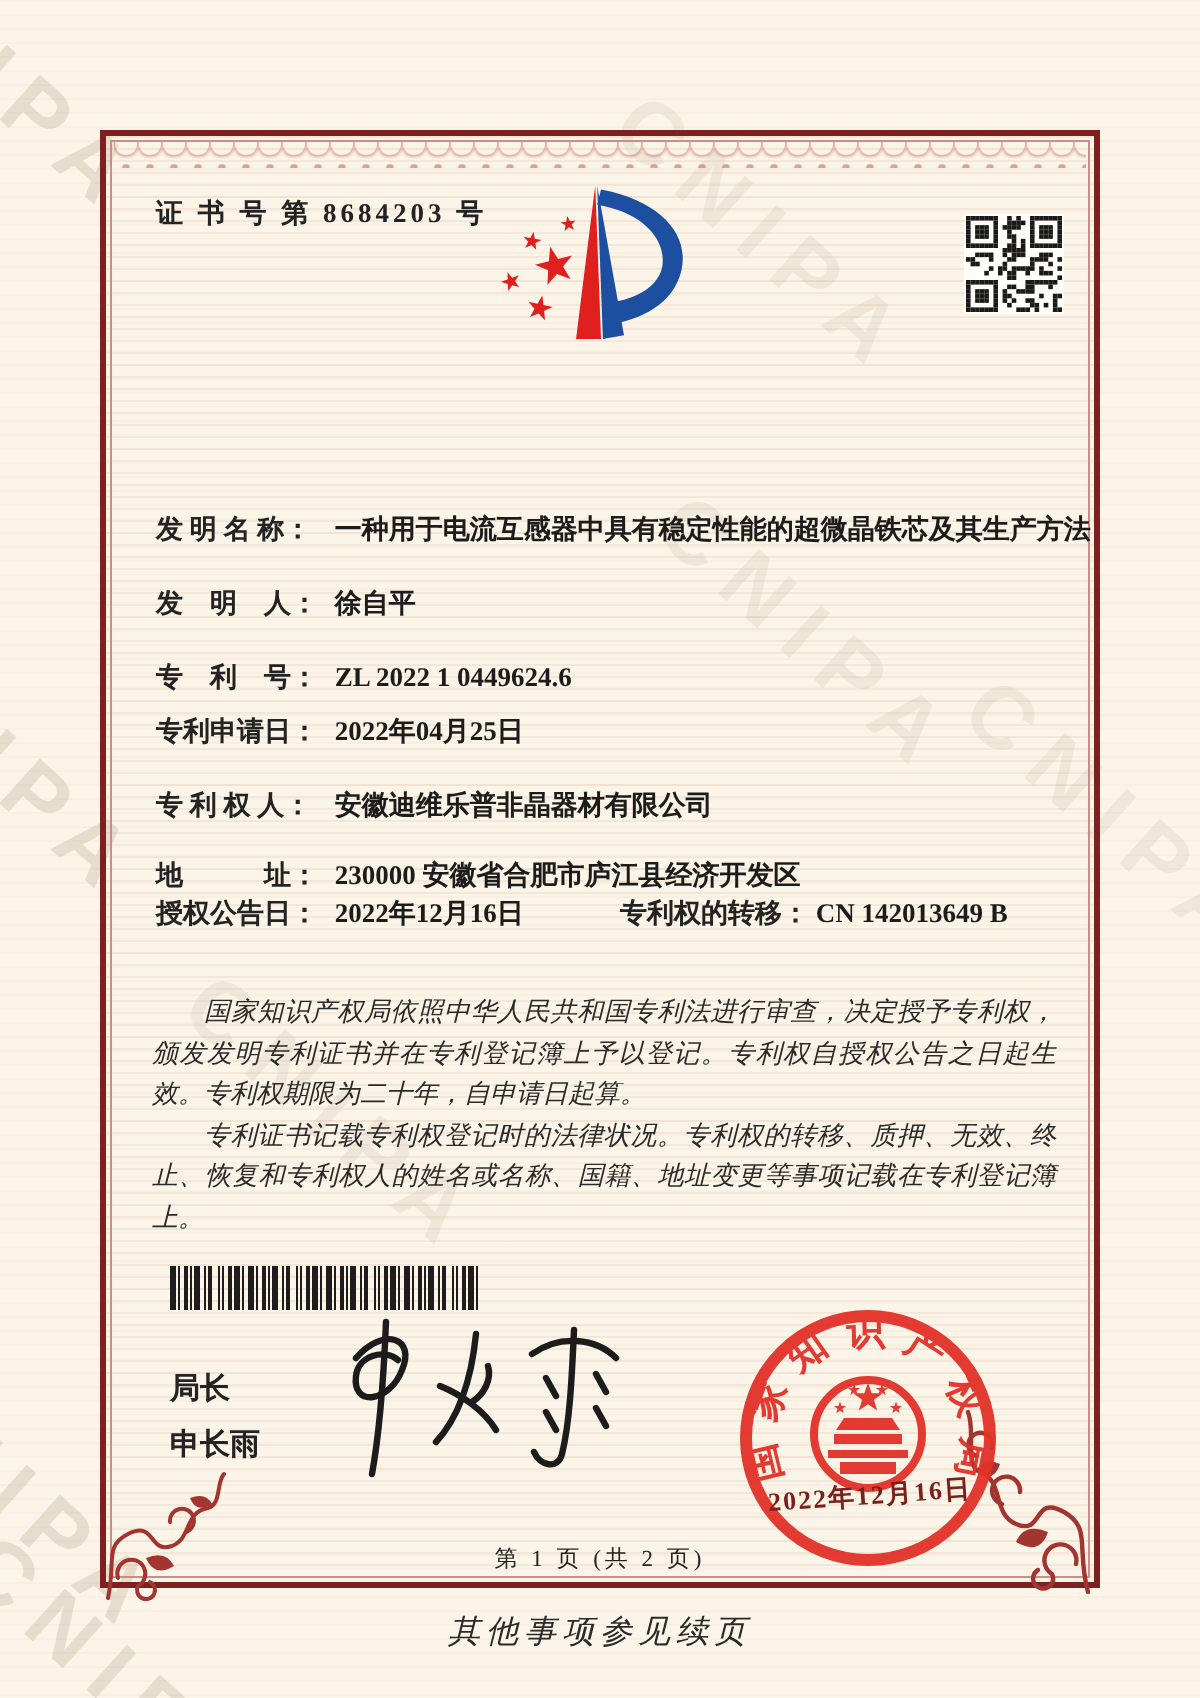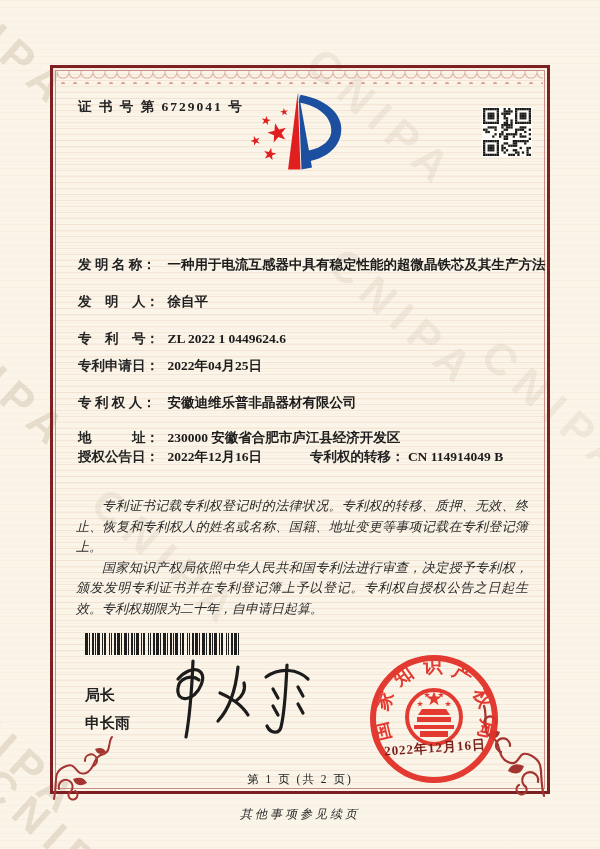--- a/index.html
+++ b/index.html
@@ -55,21 +55,21 @@
   .barcode span{display:block; height:22px; background:#1d1d1d;}
   .barcode i{display:block; height:22px;}
   .signer{position:absolute; left:85px; top:681px; z-index:3; font-size:15px; font-weight:bold; line-height:28px;}
   .signature{position:absolute; left:148px; top:655px; z-index:4;}
   .seal{position:absolute; left:368px; top:653px; z-index:4; opacity:.95;}
   .seal-date{
     position:absolute; left:366px; top:739px; width:138px; z-index:5; text-align:center;
     font:bold 13px "Liberation Serif",serif; color:#79211a; letter-spacing:1px; transform:rotate(-4deg);
   }
   .page-info{position:absolute; left:0; right:0; top:772px; z-index:3; text-align:center; font-size:11.5px; letter-spacing:2px;}
-  .footer-note{position:absolute; left:0; right:0; top:806px; z-index:3; text-align:center; font-size:12px; font-style:italic; letter-spacing:3px; color:#2a2a2a;}
+  .footer-note{position:absolute; left:0; right:0; top:806px; z-index:3; text-align:center; font-size:16px; font-style:italic; letter-spacing:3px; color:#2a2a2a;}
   .flourish{position:absolute; z-index:3; pointer-events:none;}
   .fl-bl{left:51px; top:731px;}
   .fl-br{left:482px; top:698px; transform:scale(-1,1);}
 </style>
 </head>
 <body>
 
 <div class="page">
 
   <div class="wm" style="left:-55px; top:-42px;">CNIPA</div>
@@ -99,21 +99,21 @@
     <g fill="none" stroke="#a23530" stroke-width="2.2" stroke-linecap="round">
       <path d="M4,98 C10,76 2,66 16,58 C32,49 26,70 40,64 C52,59 46,42 58,38 C66,35 60,18 64,8"></path>
       <path d="M10,84 a8,8 0 1 1 12,5 a5,5 0 1 0 7,-2"></path>
       <path d="M38,48 a7,7 0 1 1 9,6"></path>
       <path d="M52,26 a6,6 0 1 1 8,4"></path>
     </g>
     <path d="M24,68 q12,-5 16,5 q-12,7 -16,-5 z" fill="#a23530"></path>
     <path d="M48,34 q9,-4 12,4 q-9,6 -12,-4 z" fill="#a23530"></path>
   </svg>
 
-  <div class="cert-no">证 书 号 第 6729041 号</div>
+  <div class="cert-no">证 书 号 第 8684203 号</div>
 
   <svg class="logo" width="115" height="90" viewBox="0 0 120 92">
     <defs>
       <polygon id="st" points="0,-10 2.35,-3.09 9.51,-3.09 3.8,1.18 5.88,8.09 0,4 -5.88,8.09 -3.8,1.18 -9.51,-3.09 -2.35,-3.09"></polygon>
     </defs>
     <path d="M60,4 C92,10 106,28 102,46 C98,64 80,72 66,74 L65,63 C78,61 90,55 92,44 C94,30 82,16 58,12 Z" fill="#1d4fa0"></path>
     <polygon points="57,2 47,82 60,82" fill="#e01f1f"></polygon>
     <polygon points="58,2 61,82 72,80" fill="#1d4fa0"></polygon>
     <g fill="#e01f1f">
       <use href="#st" transform="translate(36,44) scale(1.05) rotate(-14)"></use>
@@ -358,28 +358,28 @@
     </div>
     <div class="frow" style="top:429px;">
       <span class="lab">地　　　址：</span>
       <span class="val">230000 安徽省合肥市庐江县经济开发区</span>
     </div>
     <div class="frow" style="top:448px; width:450px;">
       <span class="lab">授权公告日：</span>
       <span class="val">2022年12月16日</span>
       <span class="pair2">
         <span class="lab" style="min-width:0;">专利权的转移：</span>
-        <span class="val">CN 114914049 B</span>
+        <span class="val">CN 142013649 B</span>
       </span>
     </div>
   </div>
 
   <div class="paras">
+    <p>国家知识产权局依照中华人民共和国专利法进行审查，决定授予专利权，颁发发明专利证书并在专利登记簿上予以登记。专利权自授权公告之日起生效。专利权期限为二十年，自申请日起算。</p>
     <p>专利证书记载专利权登记时的法律状况。专利权的转移、质押、无效、终止、恢复和专利权人的姓名或名称、国籍、地址变更等事项记载在专利登记簿上。</p>
-    <p>国家知识产权局依照中华人民共和国专利法进行审查，决定授予专利权，颁发发明专利证书并在专利登记簿上予以登记。专利权自授权公告之日起生效。专利权期限为二十年，自申请日起算。</p>
   </div>
 
   <div class="barcode" id="barcode">
       <span style="width:3px"></span>
       <i style="width:1px"></i>
       <span style="width:1px"></span>
       <i style="width:2px"></i>
       <span style="width:2px"></span>
       <i style="width:1px"></i>
       <span style="width:1px"></span>

